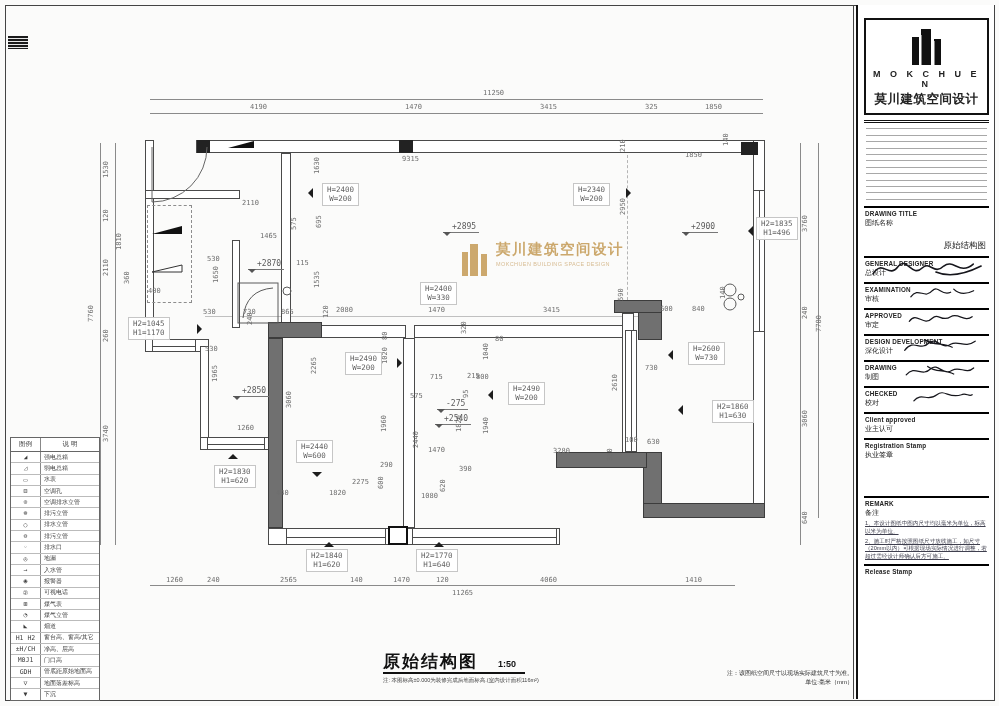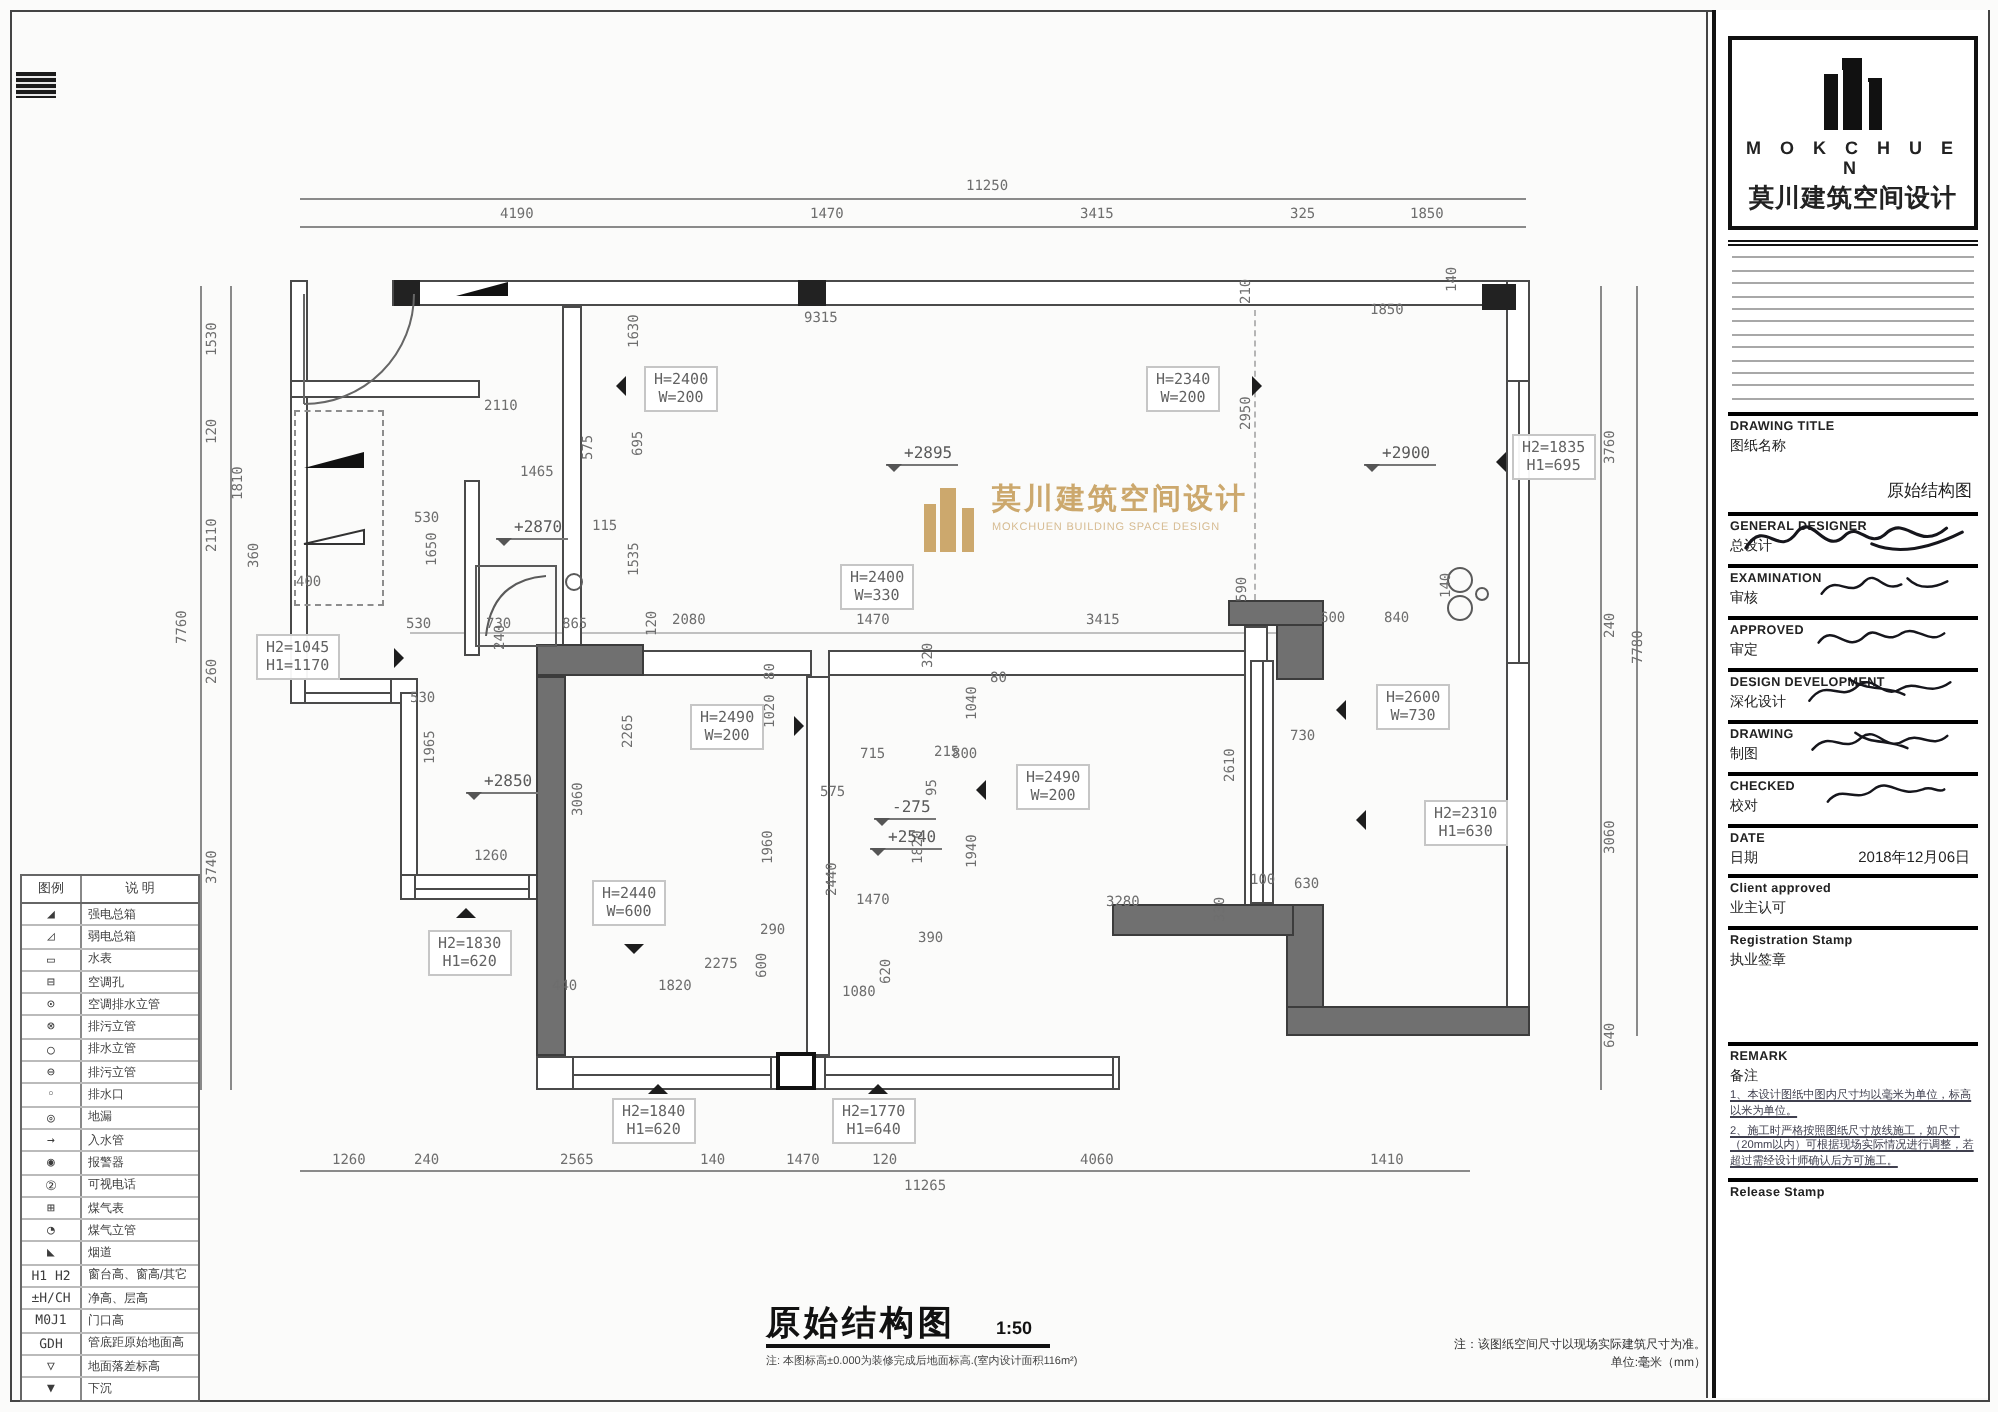--- a/index.html
+++ b/index.html
@@ -287,30 +287,30 @@
       <div class="">W=600</div>
     </div>
     <div class="arr down" style="left: 312px; top: 472px;"></div>
     <div class="lblbox" style="left: 128px; top: 317px;">
       <div class="">H2=1045</div>
       <div class="">H1=1170</div>
     </div>
     <div class="arr right" style="left: 197px; top: 324px;"></div>
     <div class="lblbox" style="left: 756px; top: 217px;">
       <div class="">H2=1835</div>
-      <div class="">H1=695</div>
+      <div class="">H1=496</div>
     </div>
     <div class="arr left" style="left: 743px; top: 226px;"></div>
     <div class="lblbox" style="left: 688px; top: 342px;">
       <div class="">H=2600</div>
       <div class="">W=730</div>
     </div>
     <div class="arr left" style="left: 663px; top: 350px;"></div>
     <div class="lblbox" style="left: 712px; top: 400px;">
-      <div class="">H2=2310</div>
+      <div class="">H2=1860</div>
       <div class="">H1=630</div>
     </div>
     <div class="arr left" style="left: 673px; top: 405px;"></div>
     <div class="lblbox" style="left: 214px; top: 465px;">
       <div class="">H2=1830</div>
       <div class="">H1=620</div>
     </div>
     <div class="arr up" style="left: 228px; top: 449px;"></div>
     <div class="lblbox" style="left: 306px; top: 549px;">
       <div class="">H2=1840</div>
@@ -504,25 +504,20 @@
           <path d="M12 18 C24 4 32 22 44 10 C54 2 60 20 72 12 C82 6 90 18 100 9 M40 7 C50 15 62 11 74 17" stroke="#16161c" fill="none" stroke-width="1.6" stroke-linecap="round"></path>
         </svg>
       </div>
       <div class="tb-sec sign">
         <div class="tb-en">CHECKED</div>
         <div class="tb-cn">校对</div>
         <svg width="92" height="22" viewBox="0 0 120 26" class="tb-sig">
           <path d="M22 18 C32 6 40 20 52 10 C62 2 68 16 84 10 C90 7 94 13 98 10" stroke="#16161c" fill="none" stroke-width="1.6" stroke-linecap="round"></path>
         </svg>
       </div>
-      <div class="tb-sec  inline">
-        <div class="tb-en">DATE</div>
-        <div class="tb-cn">日期</div>
-        <div class="tb-val">2018年12月06日</div>
-      </div>
       <div class="tb-sec ">
         <div class="tb-en">Client approved</div>
         <div class="tb-cn">业主认可</div>
       </div>
       <div class="tb-sec  stamp">
         <div class="tb-en">Registration Stamp</div>
         <div class="tb-cn">执业签章</div>
       </div>
       <div class="tb-sec  remark">
         <div class="tb-en">REMARK</div>

